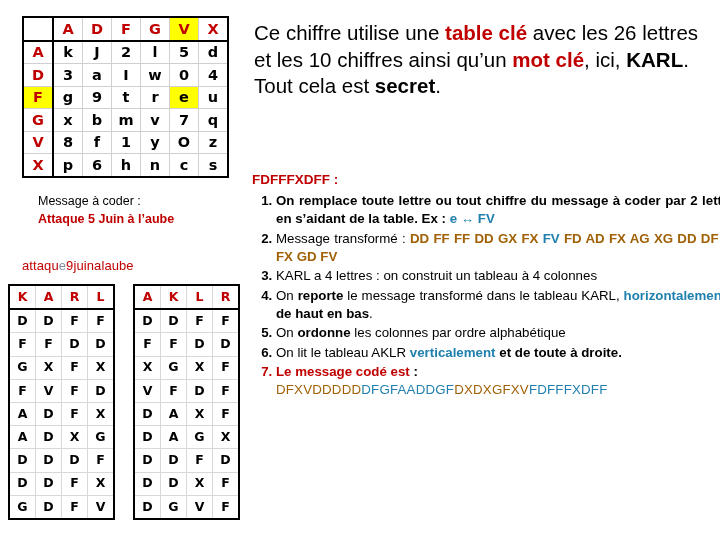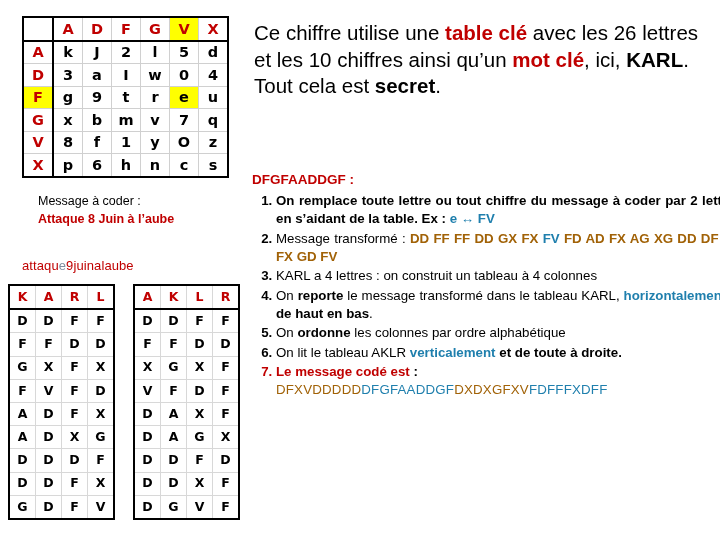--- a/index.html
+++ b/index.html
@@ -260,21 +260,21 @@
           <td>n</td>
           <td>c</td>
           <td>s</td>
         </tr>
       </tbody>
     </table>
   </div>
 
   <div id="msg-block">
     <div class="lbl">Message à coder :</div>
-    <div class="val">Attaque 8 Juin à l’aube</div>
+    <div class="val">Attaque 5 Juin à l’aube</div>
   </div>
 
   <div id="msg-plain">
     <span>attaqu</span><span class="gray">e</span><span>9juinalaube</span>
   </div>
 
   <div id="grid-tables">
 
     <table class="gtable">
       <tbody>
@@ -406,21 +406,21 @@
       </tbody>
     </table>
 
   </div>
 </div>
 
 <div id="right-column">
 
   <div id="intro"><span>Ce chiffre utilise une </span><span class="hl-red">table clé</span><span> avec les 26 lettres et les 10 chiffres ainsi qu’un </span><span class="hl-red">mot clé</span><span>, ici, </span><span class="hl-bk">KARL</span><span>. Tout cela est </span><span class="hl-bk">secret</span><span>.</span></div>
 
-  <div id="algo-title">DFGFAADDGF :</div>
+  <div id="algo-title">FDFFFXDFF :</div>
 
   <ol id="algo-list">
 
     <li class="justify-strong"><span>On remplace toute lettre ou tout chiffre du message à coder par 2 lettres en s’aidant de la </span><span>table</span><span style="font-weight:bold">. Ex : </span><span class="blue b">e</span><span class="blue b">&nbsp;</span><span class="blue b">↔</span><span class="blue b">&nbsp;</span><span class="blue b">FV</span></li>
 
     <li class="plain"><span>Message transformé : </span><span class="red b">DD FF FF DD GX FX </span><span class="blue b">FV</span><span class="red b"> FD AD FX AG XG DD DF DD FX GD FV</span></li>
 
     <li class="plain"><span>KARL a 4 lettres : on construit un tableau à 4 colonnes</span></li>
 
     <li class="plain"><span>On </span><span class="b">reporte</span><span> le message transformé dans le tableau KARL, </span><span class="blue b">horizontalement</span><span class="b"> et de haut en bas</span><span>.</span></li>

